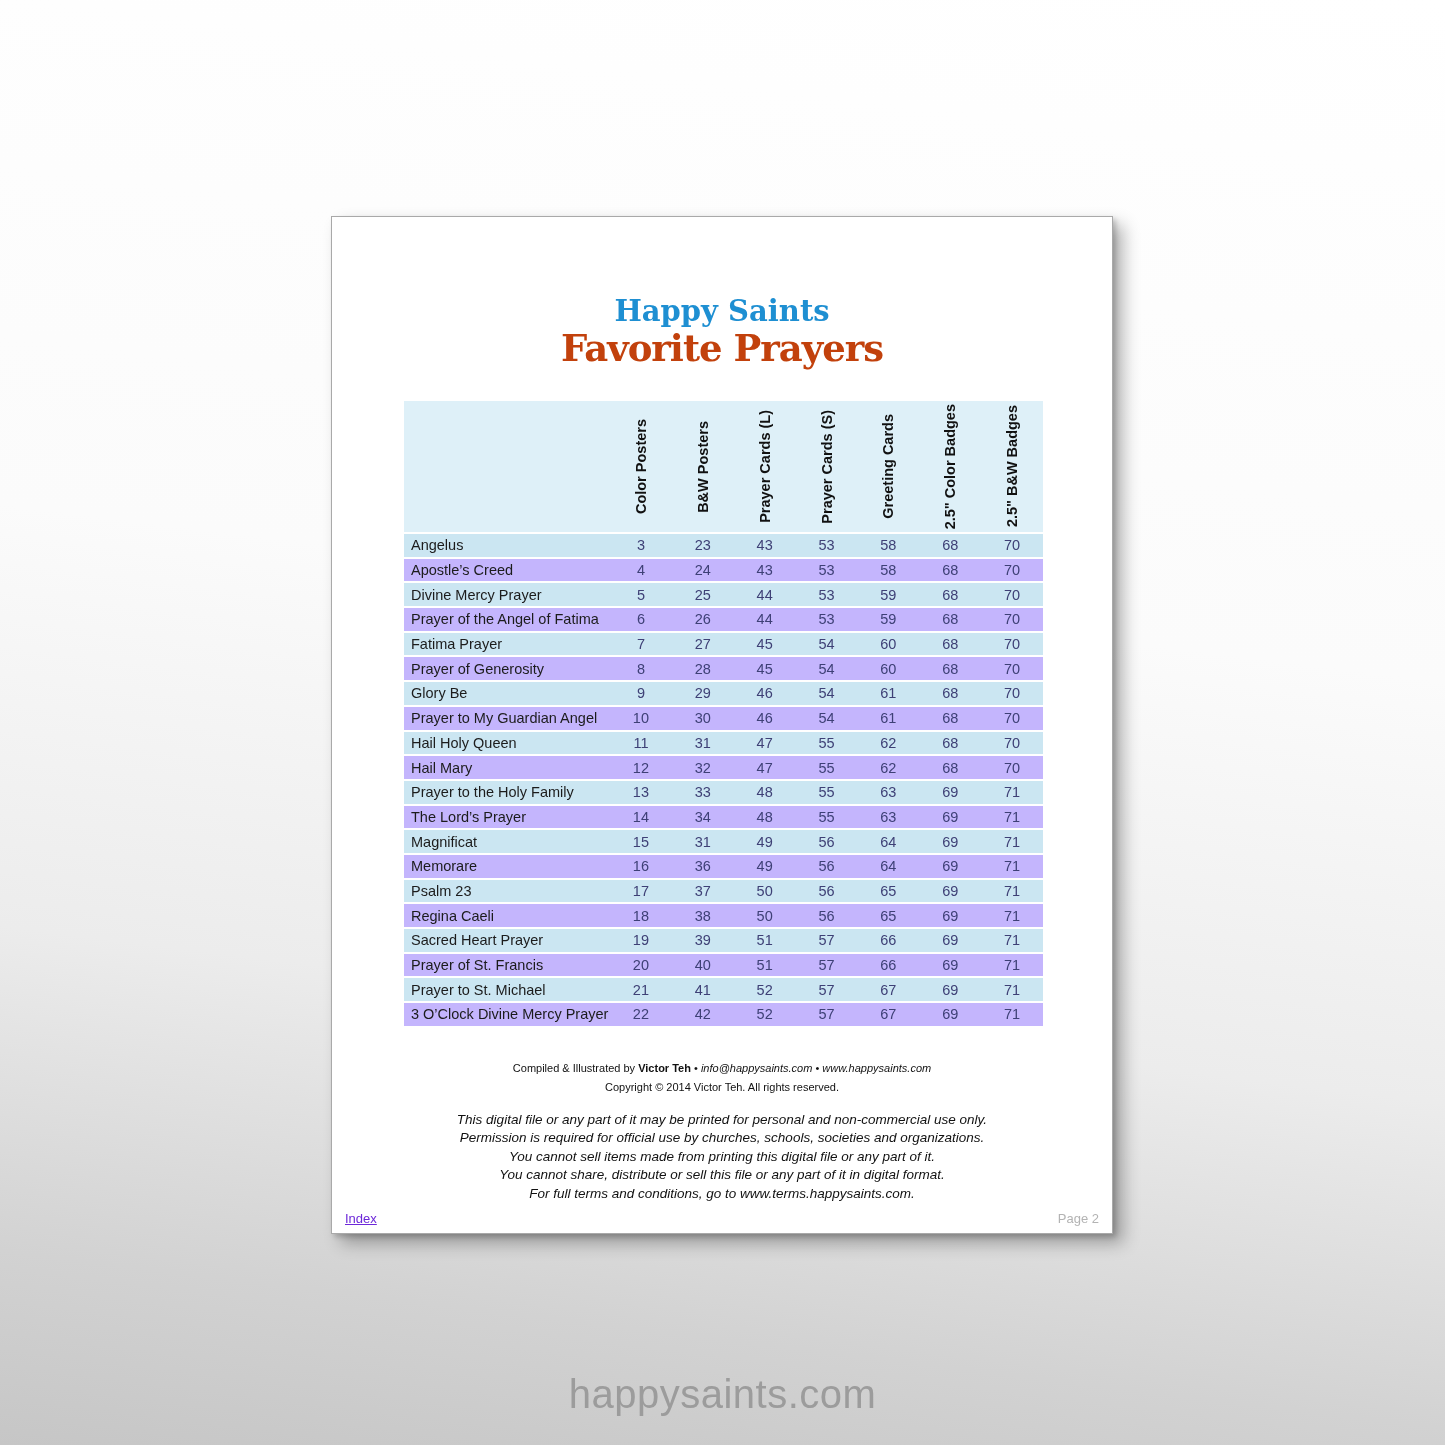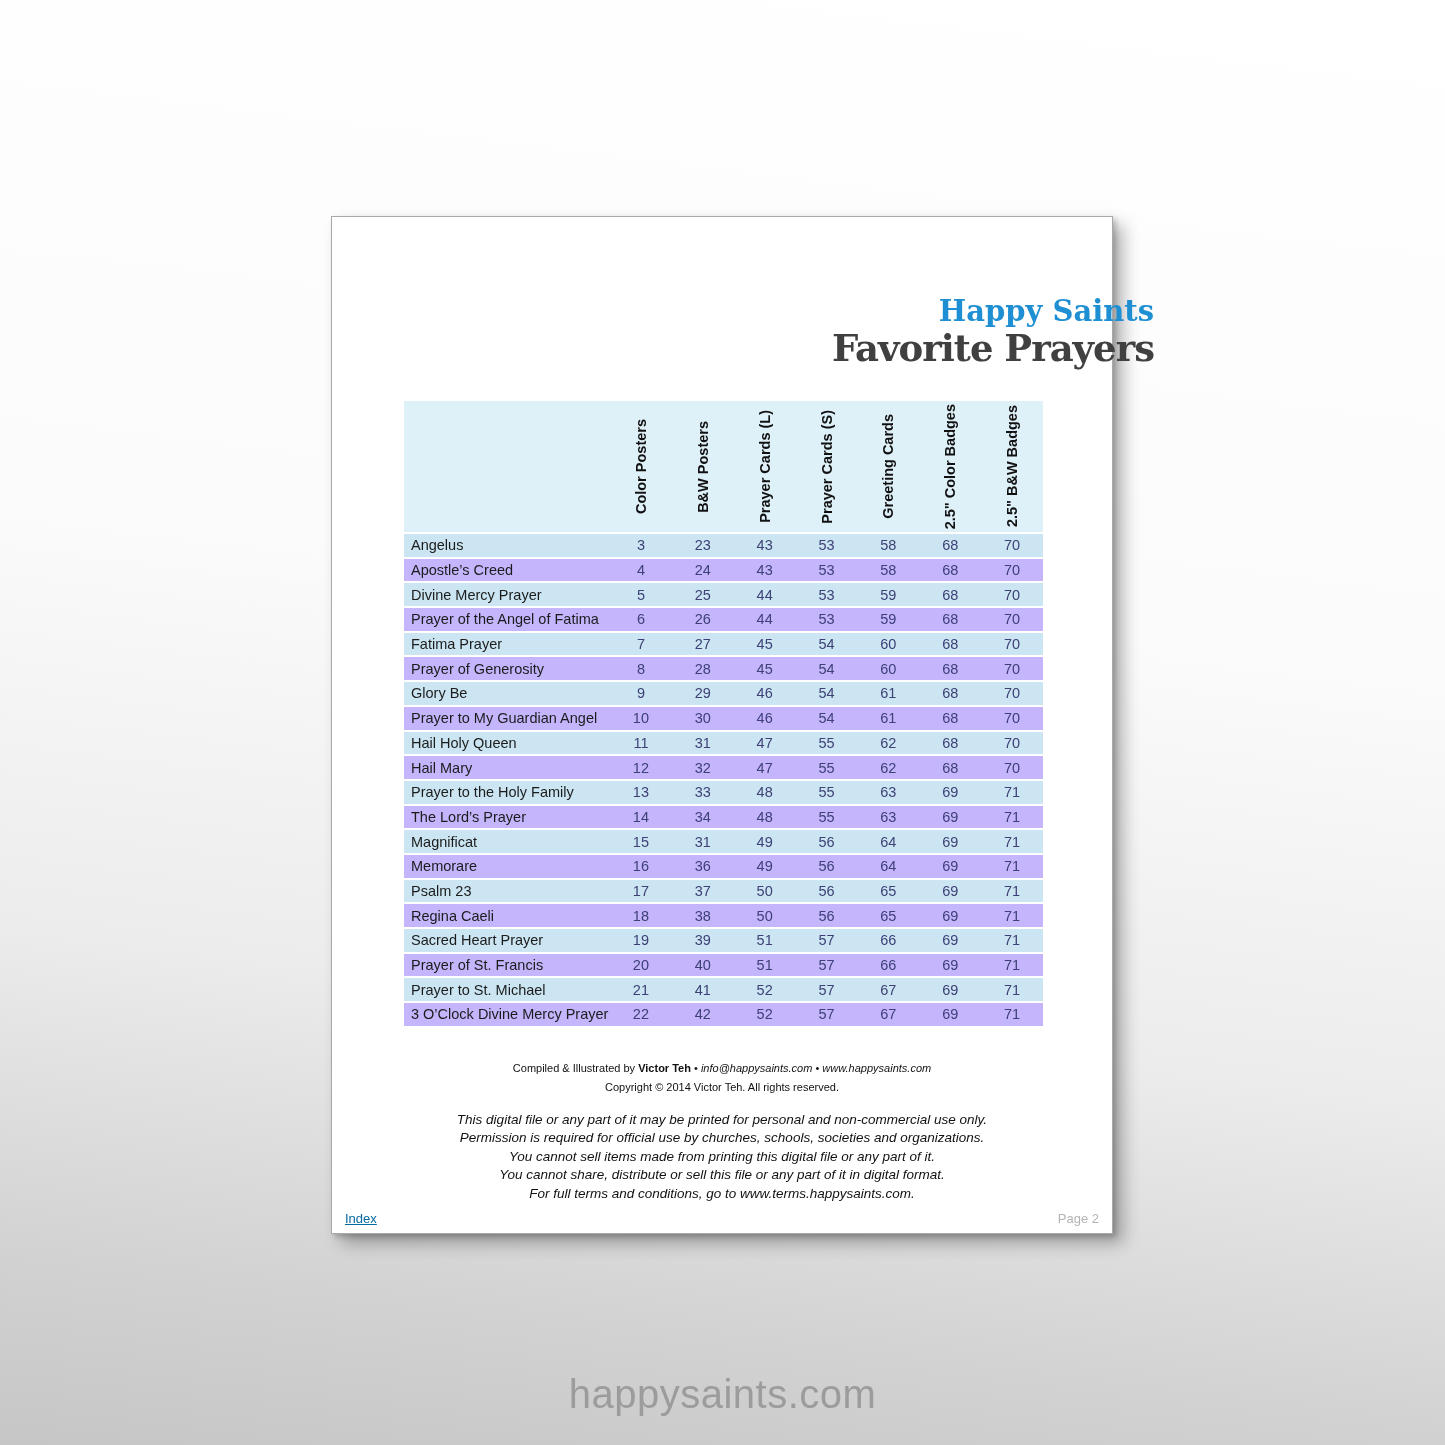--- a/index.html
+++ b/index.html
@@ -13,34 +13,34 @@
 
   .page {
     position: absolute;
     left: 331px; top: 216px;
     width: 782px; height: 1018px;
     background: #ffffff;
     border: 1px solid #a9a9a9;
     box-shadow: 10px 9px 16px rgba(0,0,0,0.30), 3px 3px 5px rgba(0,0,0,0.18);
   }
 
-  .title-block { position: absolute; top: 78px; left: 0; width: 100%; text-align: right; margin-left: 42px; }
+  .title-block { position: absolute; top: 78px; left: 0; width: 100%; text-align: center; }
   .title-line1 {
     font-family: "DejaVu Serif", serif;
     font-weight: bold;
     font-size: 29px; line-height: 33px;
     letter-spacing: 0px;
     color: #1e8fd2;
   }
   .title-line2 {
     font-family: "DejaVu Serif", serif;
     font-weight: bold;
     font-size: 37px; line-height: 41px;
     letter-spacing: -1px;
-    color: #404040;
+    color: #c2410c;
   }
 
   .index-table { position: absolute; left: 72px; top: 184px; width: 639px; }
 
   .thead {
     display: flex;
     height: 131px;
     background: #def0f8;
   }
   .name-col-spacer { width: 206px; }
@@ -93,21 +93,21 @@
   .credits .copyright-line { }
 
   .terms {
     position: absolute; top: 894px; left: 0; width: 100%;
     text-align: center;
     font-style: italic;
     font-size: 13.5px; line-height: 18.4px;
     color: #111111;
   }
 
-  .pagefoot-left  { position: absolute; bottom: 7px; left: 13px;  font-size: 13px; color: #0369a1; text-decoration: underline; }
+  .pagefoot-left  { position: absolute; bottom: 7px; left: 13px;  font-size: 13px; color: #6d28d9; text-decoration: underline; }
   .pagefoot-right { position: absolute; bottom: 7px; right: 13px; font-size: 13px; color: #b3b3b3; }
 
   .watermark {
     position: absolute; top: 1372px; left: 0; width: 100%;
     text-align: center;
     font-size: 40px;
     color: #9c9c9c;
     letter-spacing: 0.5px;
   }
 </style>

